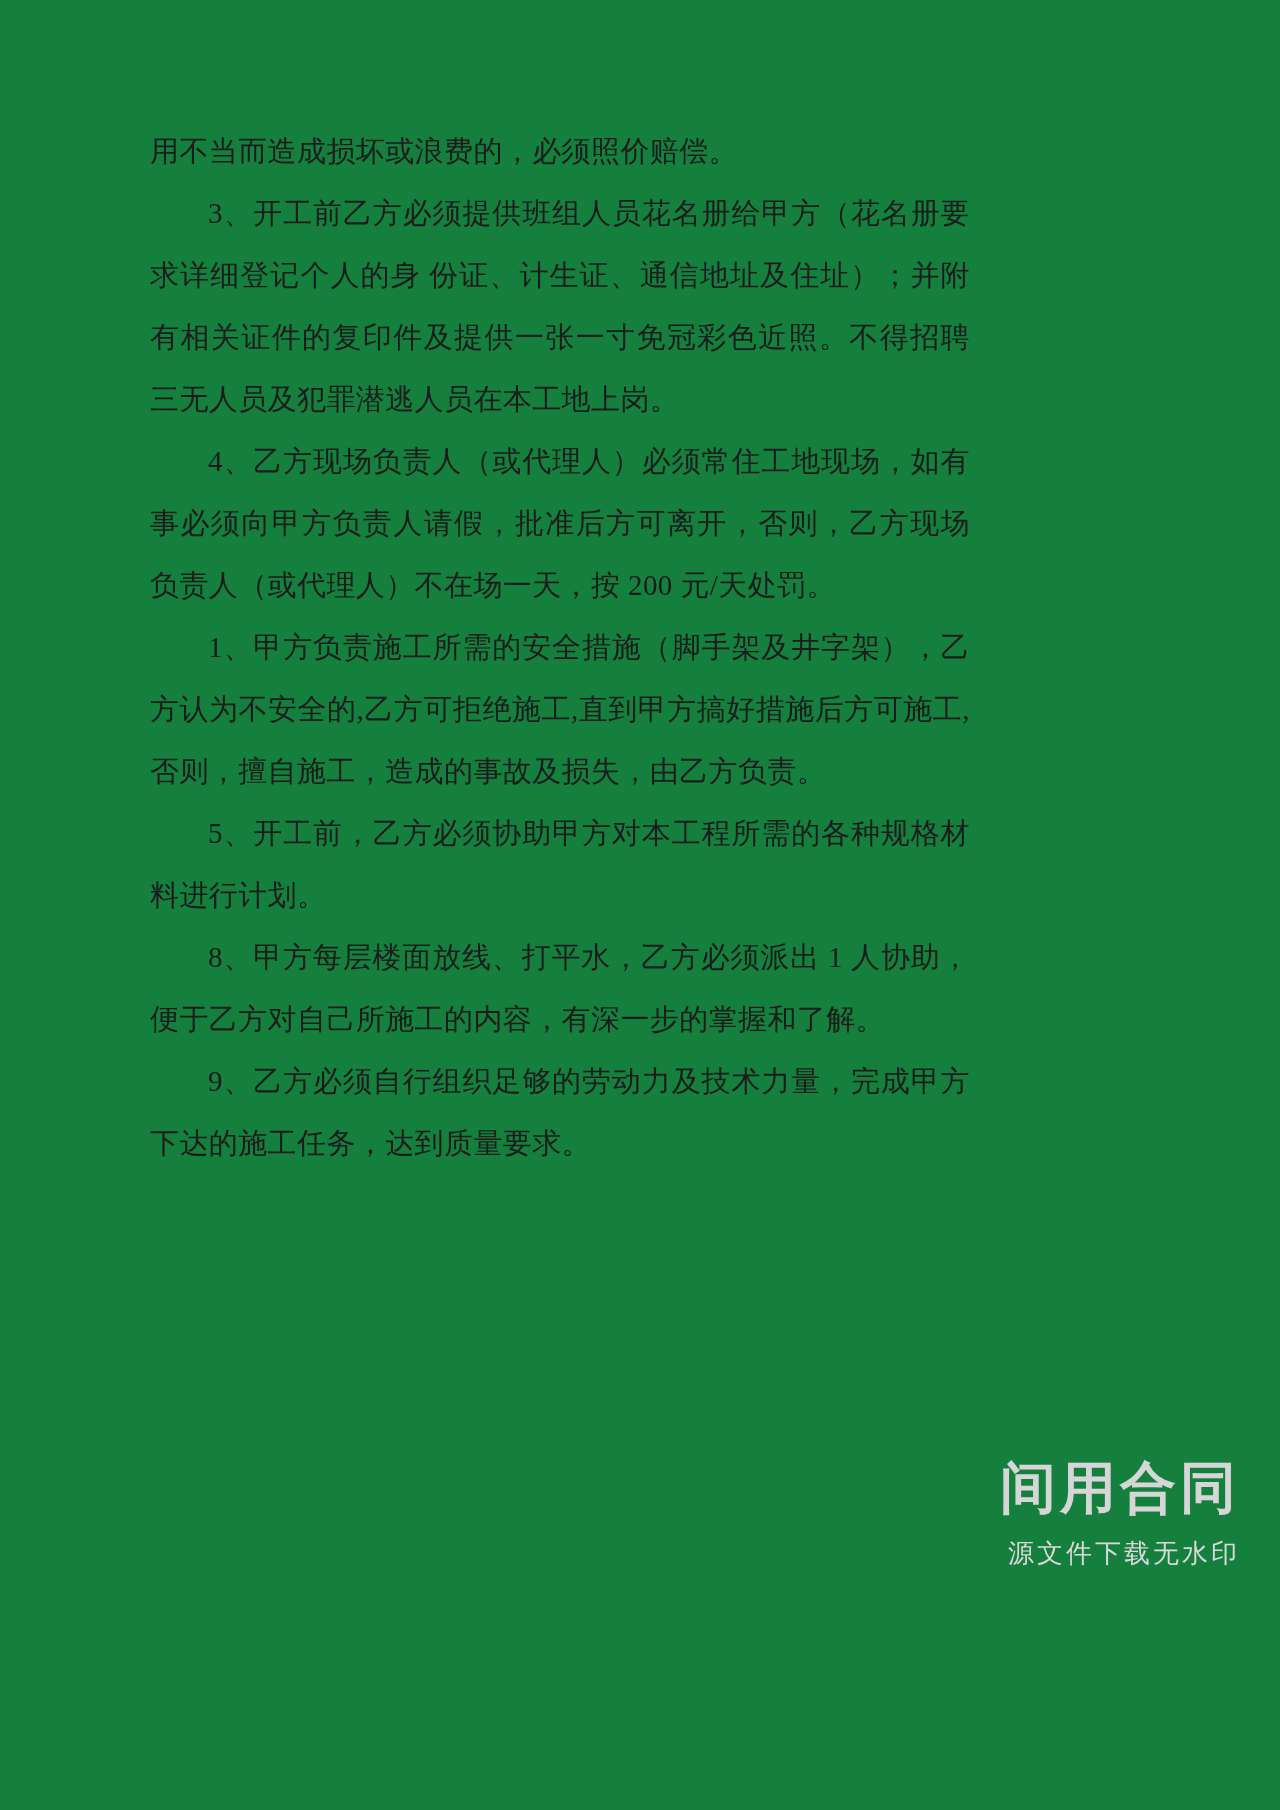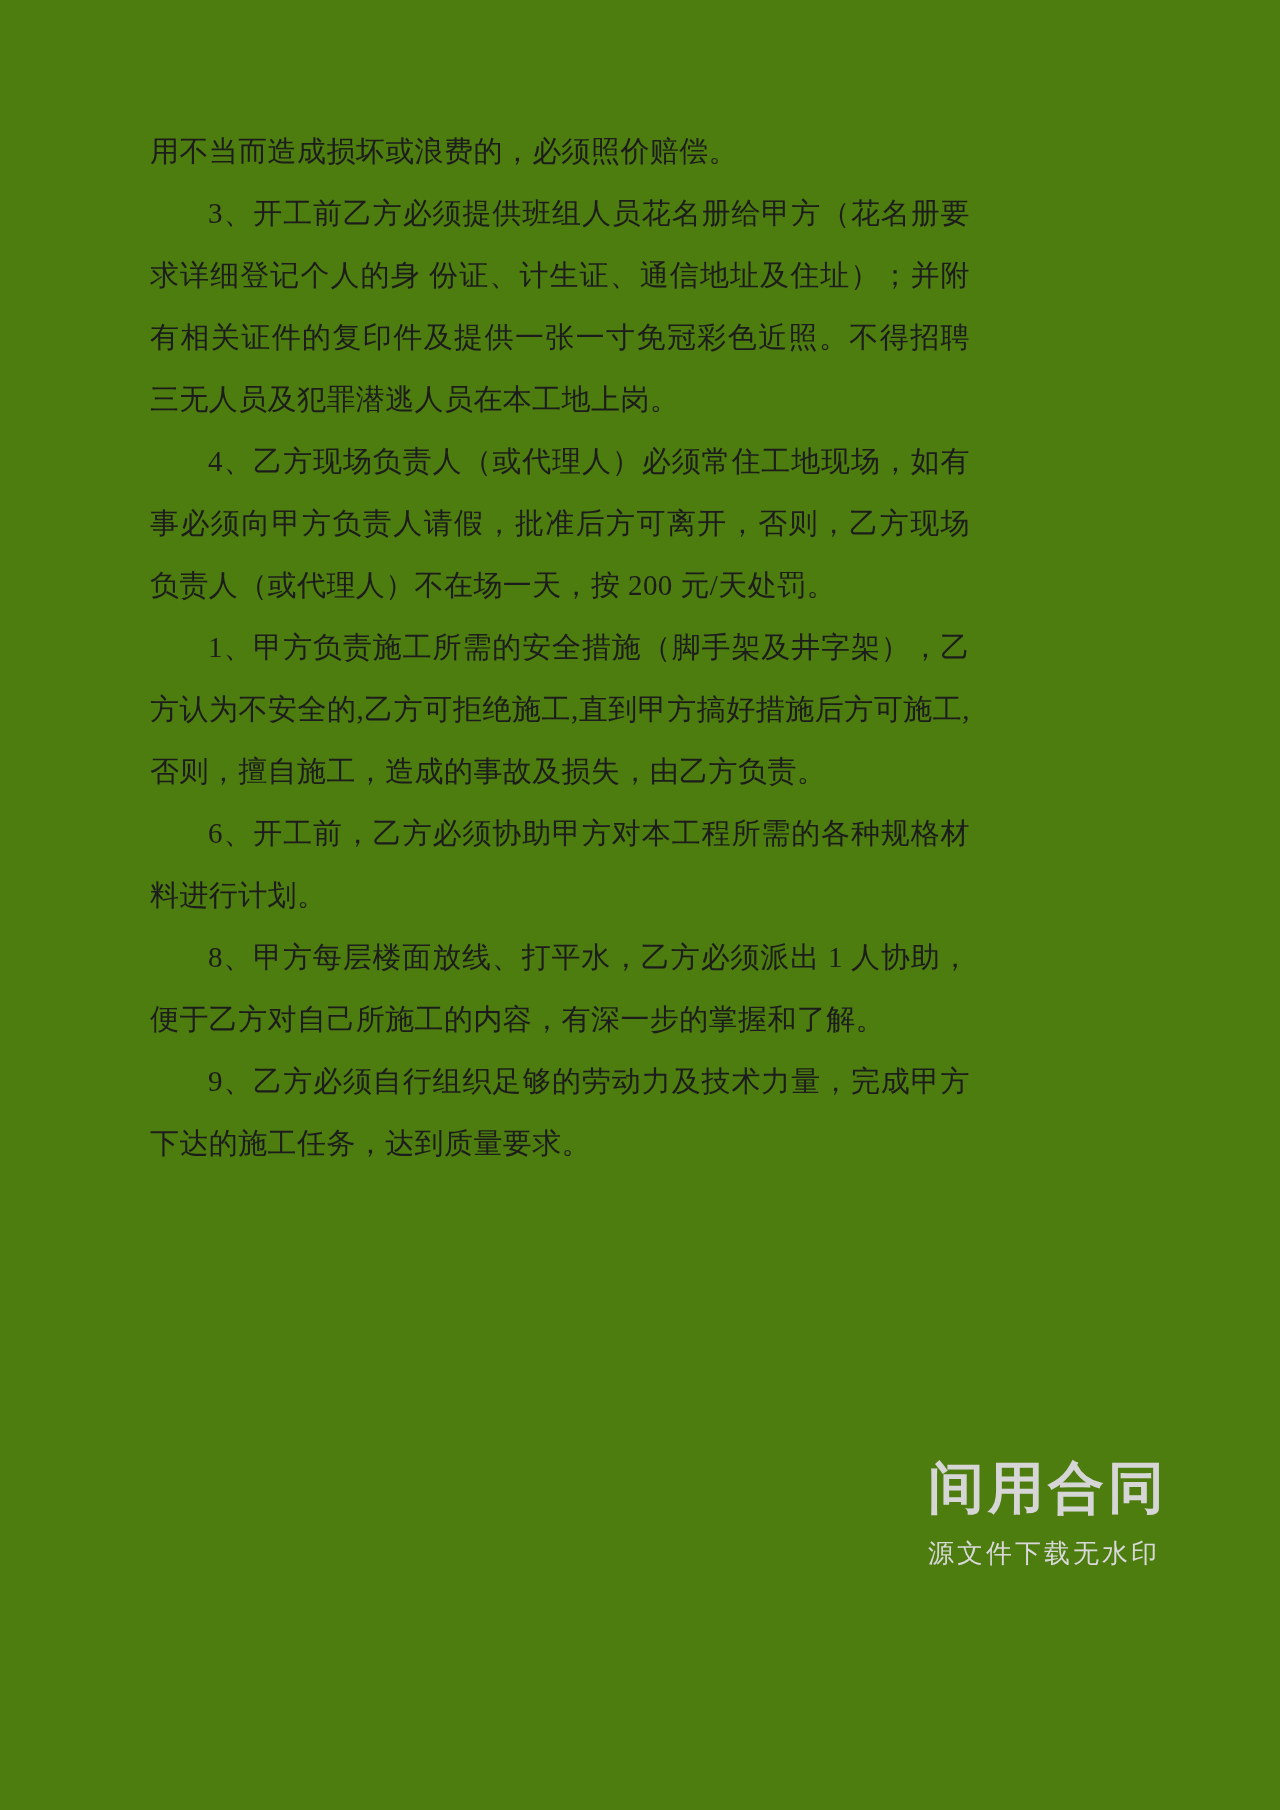--- a/index.html
+++ b/index.html
@@ -4,21 +4,21 @@
 <style>
   html, body {
     margin: 0;
     padding: 0;
     background: #ffffff;
   }
   .page {
     position: relative;
     width: 1280px;
     height: 1810px;
-    background: #4d7c0f;
+    background: #15803d;
     overflow: hidden;
     box-sizing: border-box;
   }
   .doc-body {
     position: absolute;
     left: 150px;
     top: 120px;
     width: 820px;
   }
   .para {
@@ -30,24 +30,24 @@
     text-align: justify;
     text-justify: inter-character;
     letter-spacing: 0.4px;
     word-break: break-all;
   }
   .para.indent {
     text-indent: 58px;
   }
   .watermark {
     position: absolute;
-    right: 32px;
+    right: 40px;
     bottom: 240px;
     width: 320px;
-    text-align: left;
+    text-align: right;
     pointer-events: none;
     user-select: none;
   }
   .wm-main {
     font-family: "Liberation Sans", "DejaVu Sans", sans-serif;
     font-size: 56px;
     font-weight: bold;
     color: #d6d6d6;
     letter-spacing: 4px;
     line-height: 64px;
@@ -66,21 +66,21 @@
 </head>
 <body>
 
 <div class="page">
 
   <div class="doc-body">
     <p class="para">用不当而造成损坏或浪费的，必须照价赔偿。</p>
     <p class="para indent">3、开工前乙方必须提供班组人员花名册给甲方（花名册要求详细登记个人的身 份证、计生证、通信地址及住址）；并附有相关证件的复印件及提供一张一寸免冠彩色近照。不得招聘三无人员及犯罪潜逃人员在本工地上岗。</p>
     <p class="para indent">4、乙方现场负责人（或代理人）必须常住工地现场，如有事必须向甲方负责人请假，批准后方可离开，否则，乙方现场负责人（或代理人）不在场一天，按 200 元/天处罚。</p>
     <p class="para indent">1、甲方负责施工所需的安全措施（脚手架及井字架），乙方认为不安全的,乙方可拒绝施工,直到甲方搞好措施后方可施工,否则，擅自施工，造成的事故及损失，由乙方负责。</p>
-    <p class="para indent">6、开工前，乙方必须协助甲方对本工程所需的各种规格材料进行计划。</p>
+    <p class="para indent">5、开工前，乙方必须协助甲方对本工程所需的各种规格材料进行计划。</p>
     <p class="para indent">8、甲方每层楼面放线、打平水，乙方必须派出 1 人协助，便于乙方对自己所施工的内容，有深一步的掌握和了解。</p>
     <p class="para indent">9、乙方必须自行组织足够的劳动力及技术力量，完成甲方下达的施工任务，达到质量要求。</p>
   </div>
 
   <div class="watermark">
     <div class="wm-main">间用合同</div>
     <div class="wm-sub">源文件下载无水印</div>
   </div>
 
 </div>

